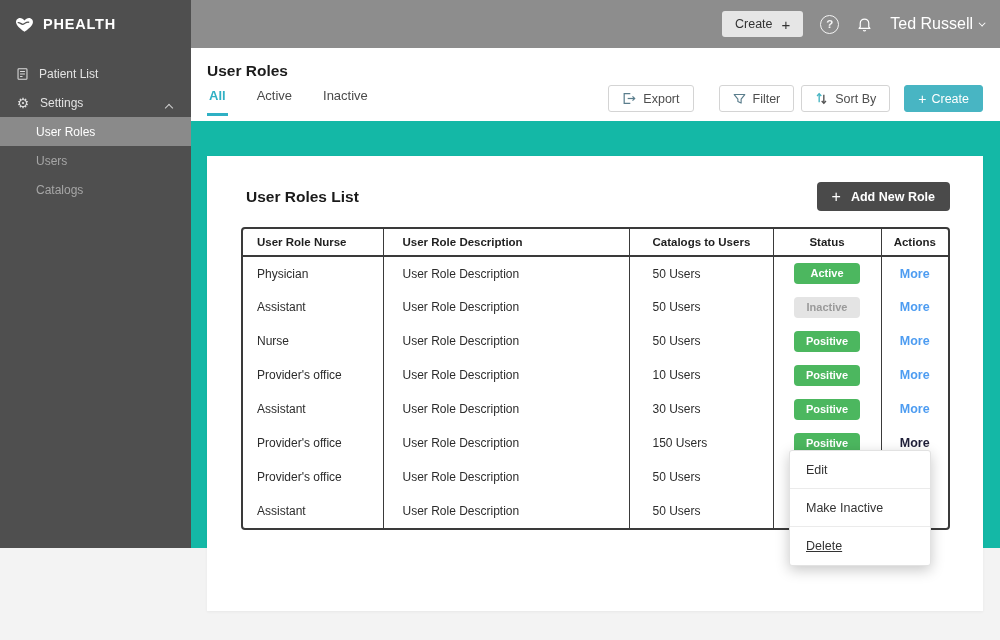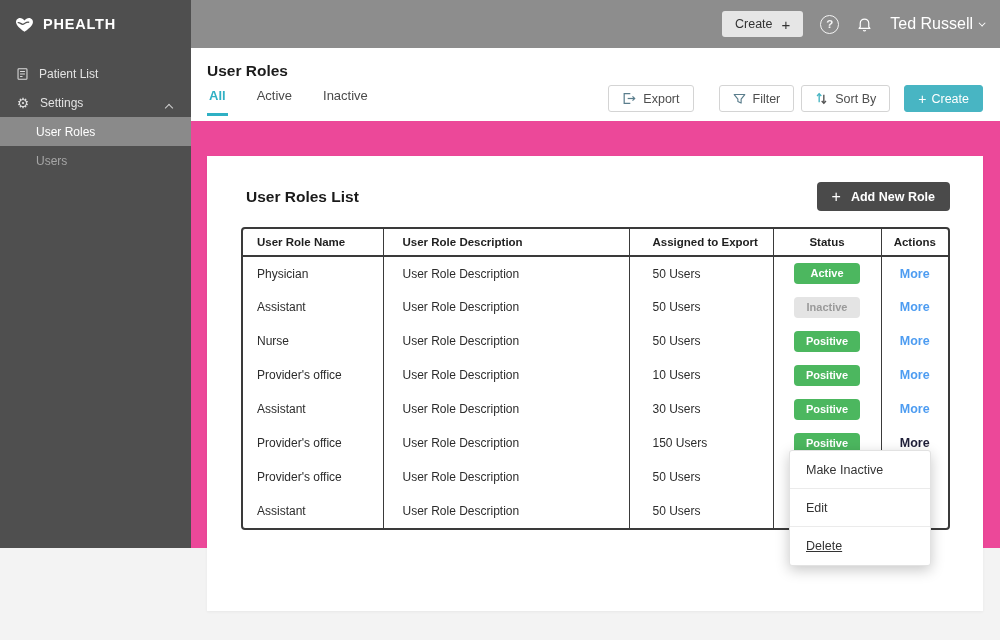--- a/index.html
+++ b/index.html
@@ -48,21 +48,21 @@
   .tab.active { color:#2fb0c4; border-color:#2fb0c4; font-weight:600; }
   .toolbar { display:flex; align-items:flex-start; padding-top:1px; }
   .btn-outline { height:27px; border:1px solid #d4d4d4; border-radius:3px; background:#fff;
                  color:#4e4e4e; font-size:12.5px; display:flex; align-items:center; gap:7px;
                  padding:0 13px; cursor:pointer; }
   .mr-lg { margin-right:25px; } .mr-sm { margin-right:7px; } .mr-md { margin-right:14px; }
   .btn-teal { background:#48b5c3; border:1px solid #48b5c3; color:#fff; height:27px; border-radius:3px;
               padding:0 13px; font-size:12.5px; display:flex; align-items:center; gap:5px; cursor:pointer; }
 
   
-  .content { flex:1; background:#ec4899; position:relative; }
+  .content { flex:1; background:#14b8a6; position:relative; }
   .card { position:absolute; left:16px; top:35px; width:776px; height:455px; background:#fff;
           box-shadow:0 1px 3px rgba(0,0,0,.05); }
   .card-header { display:flex; justify-content:space-between; align-items:center;
                  padding:26px 33px 0 39px; }
   .card-title { font-size:15.5px; font-weight:700; color:#1a1a1a; }
   .btn-dark { background:#4a4a4a; color:#fff; height:29px; border:none; border-radius:4px;
               padding:0 15px; font-size:12.5px; font-weight:600; display:flex; align-items:center;
               gap:10px; cursor:pointer; }
   .btn-dark .plus { font-size:16px; font-weight:400; }
 
@@ -118,20 +118,21 @@
         <span>Patient List</span>
       </div>
       <div class="nav-item">
         <span class="gear-glyph">⚙</span>
         <span>Settings</span>
         <span class="chev-wrap"><span class="chev up" style="color:#cfcfcf;"></span></span>
       </div>
       <div>
           <div class="side-sub active">User Roles</div>
           <div class="side-sub">Users</div>
+          <div class="side-sub">Catalogs</div>
         </div>
     </nav>
   </aside>
 
   <div class="main">
 
     <header class="topbar">
       <button class="tb-create">
         <span>Create</span>
         <span style="font-size:15px;">+</span>
@@ -200,23 +201,23 @@
           <button class="btn-dark">
             <span class="plus">+</span>
             <span>Add New Role</span>
           </button>
         </div>
 
         <div class="table-wrap">
           <table>
             <thead>
               <tr>
-                  <th class="col-name">User Role Name</th>
+                  <th class="col-name">User Role Nurse</th>
                   <th class="col-desc">User Role Description</th>
-                  <th class="col-assigned">Assigned to Export</th>
+                  <th class="col-assigned">Catalogs to Users</th>
                   <th class="col-status">Status</th>
                   <th class="col-actions">Actions</th>
                 </tr>
             </thead>
             <tbody>
                 <tr>
                   <td class="col-name">Physician</td>
                   <td class="col-desc">User Role Description</td>
                   <td class="col-assigned">50 Users</td>
                   <td class="col-status"><span class="badge badge-green">Active</span></td>
@@ -269,21 +270,21 @@
                   <td class="col-desc">User Role Description</td>
                   <td class="col-assigned">50 Users</td>
                   <td class="col-status"></td>
                   <td class="col-actions"></td>
                 </tr>
               </tbody>
           </table>
         </div>
 
         <div class="context-menu">
+            <div class="menu-item">Edit</div>
             <div class="menu-item">Make Inactive</div>
-            <div class="menu-item">Edit</div>
             <div class="menu-item">Delete</div>
           </div>
       </div>
     </section>
 
   </div>
 </div>
 
 </body></html>

